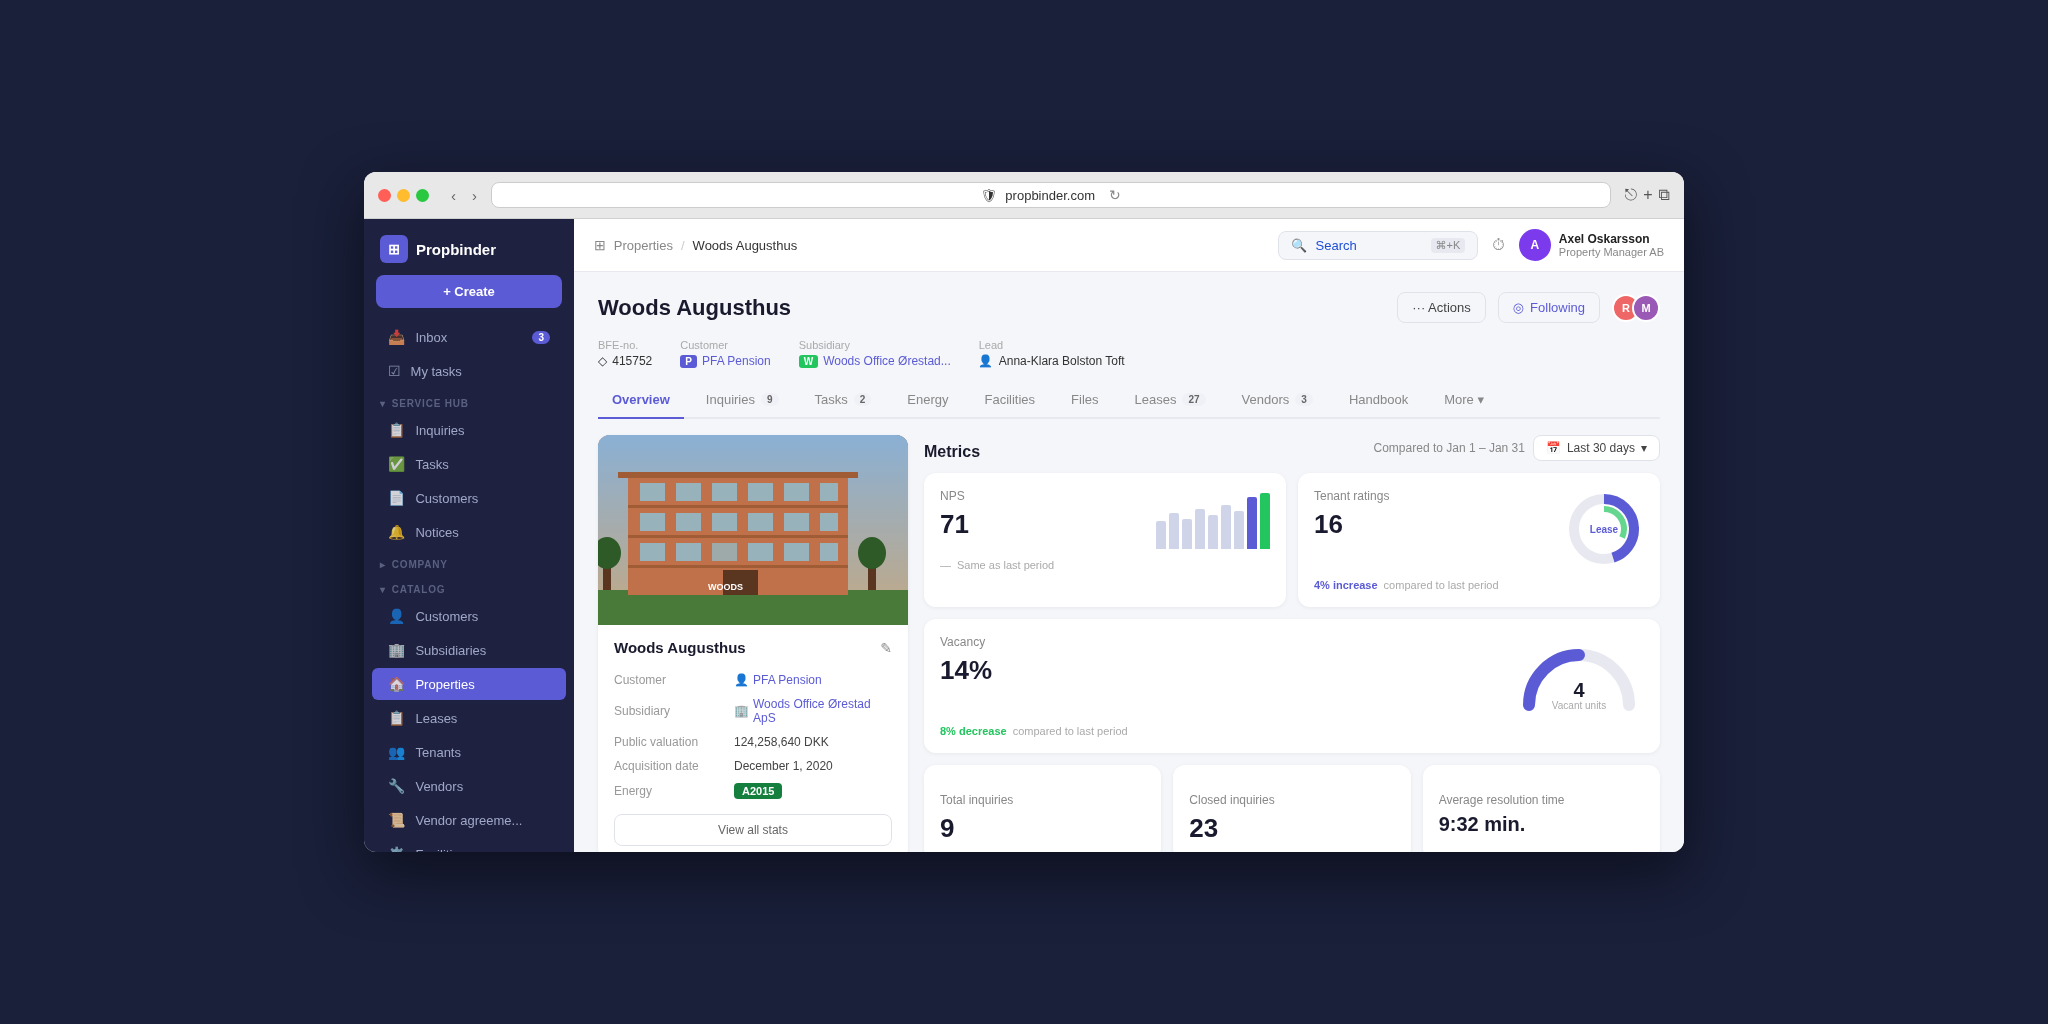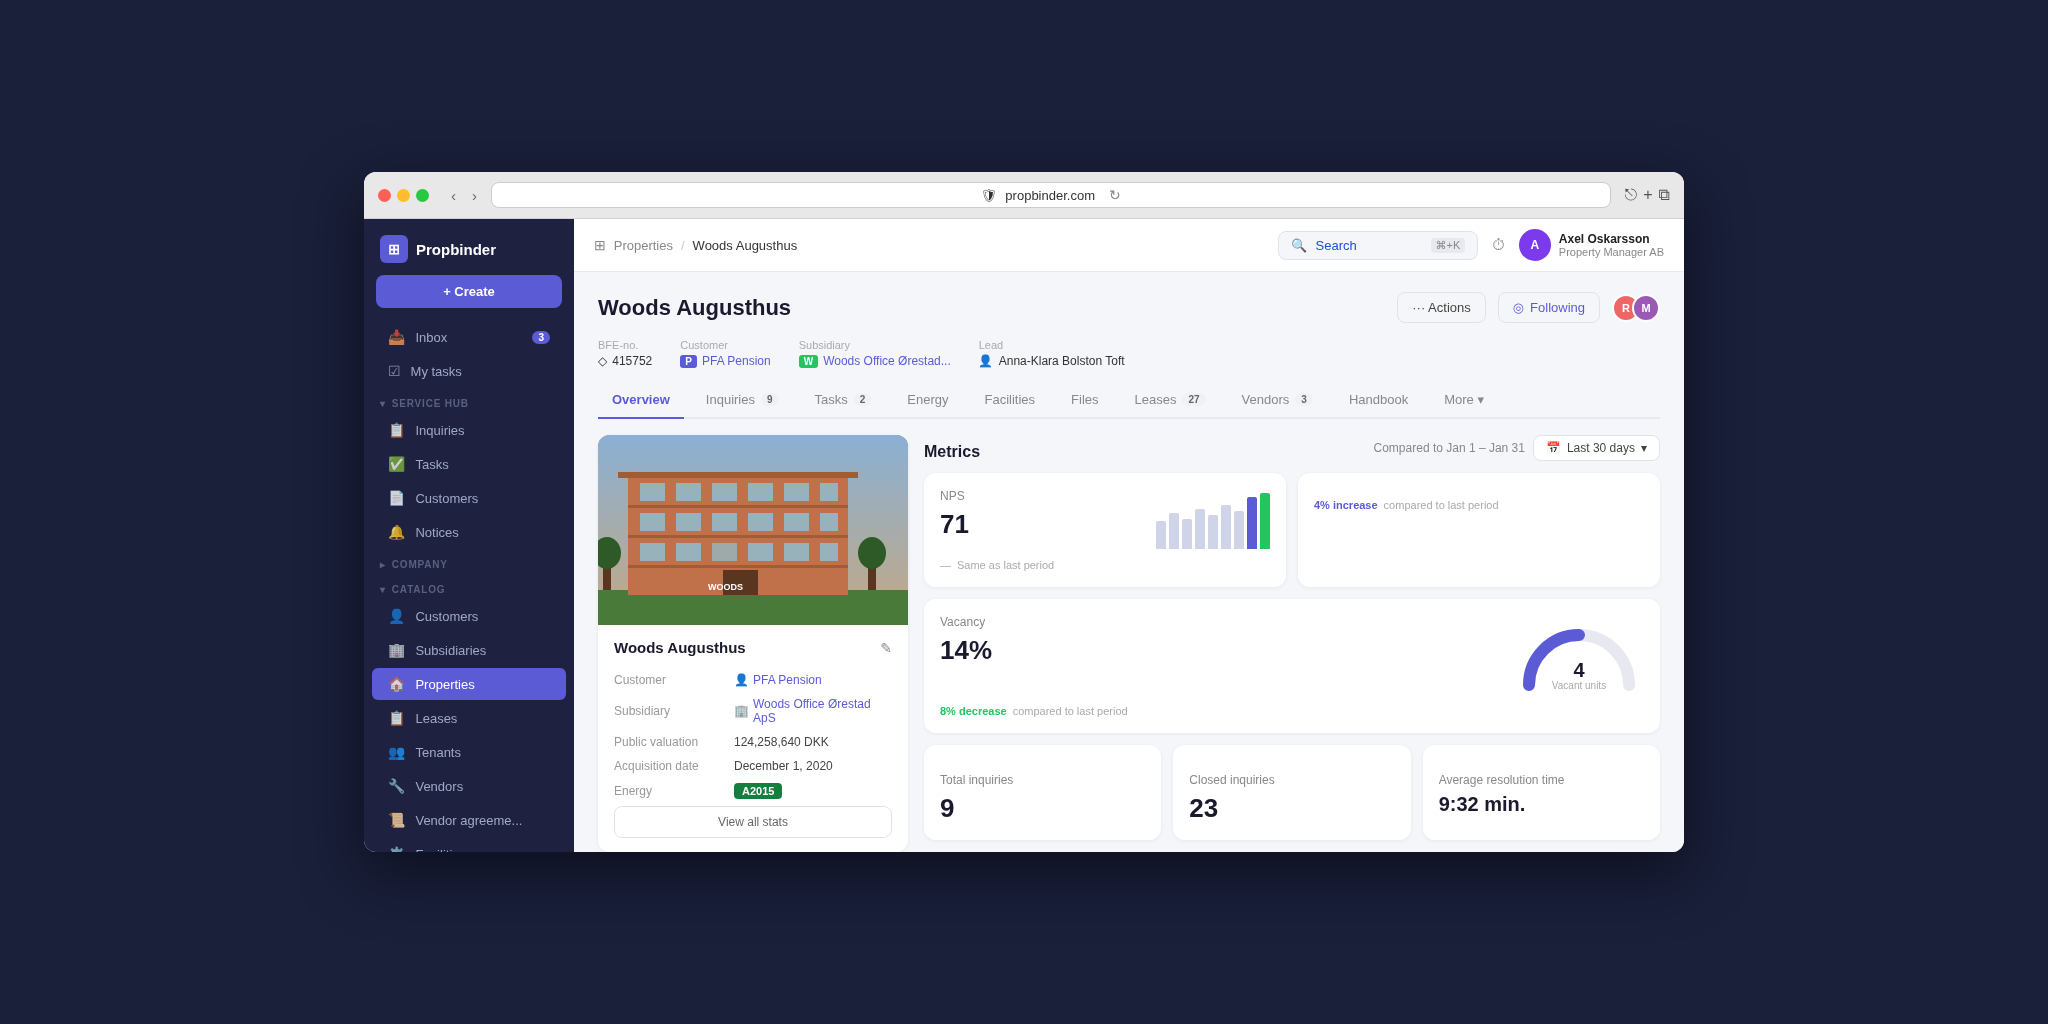--- a/index.html
+++ b/index.html
@@ -423,21 +423,21 @@
 
     .view-stats-btn {
       width: 100%;
       background: none;
       border: 1px solid #e0e2ea;
       border-radius: 8px;
       padding: 8px;
       font-size: 12px;
       color: #666;
       cursor: pointer;
-      margin-top: 2px;
+      margin-top: 10px;
     }
 
     
     .metrics-panel {
       display: flex;
       flex-direction: column;
       gap: 12px;
     }
 
     .metrics-header {
@@ -901,20 +901,35 @@
                     <div class="nps-bar" style="height:56px;background:#22c55e;"></div>
                   </div>
                 </div>
                 <div class="metric-footer">
                   <span>—</span>
                   <span>Same as last period</span>
                 </div>
               </div>
 
               <div class="metric-card">
+                <div class="metric-card-inner">
+                  <div>
+                    <div class="metric-label">Tenant ratings</div>
+                    <div class="metric-value">16</div>
+                  </div>
+
+                  <div class="donut-container">
+                    <svg viewBox="0 0 80 80" width="80" height="80">
+                      <circle cx="40" cy="40" r="30" fill="none" stroke="#e8e9f0" stroke-width="10"></circle>
+                      <circle cx="40" cy="40" r="30" fill="none" stroke="#5b5bd6" stroke-width="10" stroke-dasharray="131.9 188.5" stroke-dashoffset="47" transform="rotate(-90 40 40)"></circle>
+                      <circle cx="40" cy="40" r="20" fill="none" stroke="#22c55e" stroke-width="6" stroke-dasharray="40 125.7" stroke-dashoffset="0" transform="rotate(-90 40 40)" opacity="0.7"></circle>
+                    </svg>
+                    <div class="donut-label">Lease</div>
+                  </div>
+                </div>
                 <div class="metric-footer">
                   <span class="increase-badge">4% increase</span>
                   <span>compared to last period</span>
                 </div>
               </div>
             </div>
 
             <div class="vacancy-metric-card">
               <div style="display:flex; justify-content:space-between; align-items:flex-start;">
                 <div>

